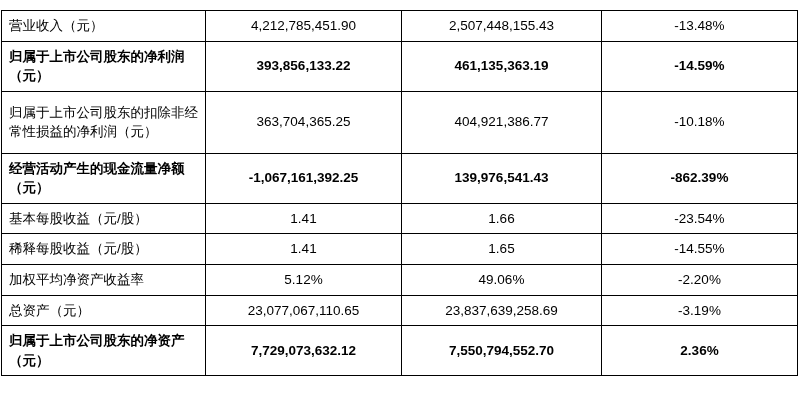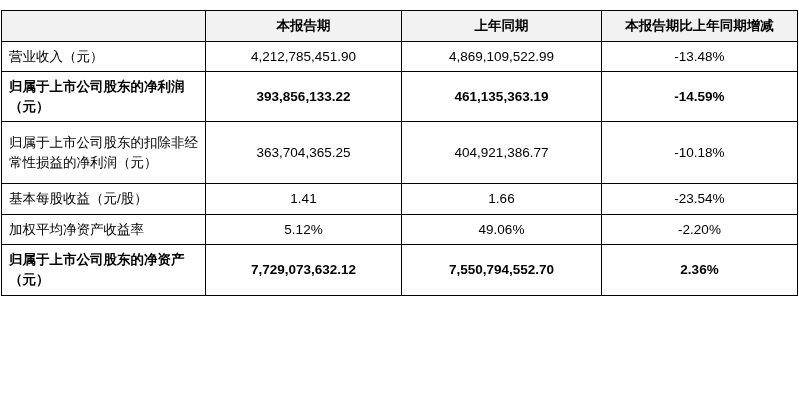--- a/index.html
+++ b/index.html
@@ -76,65 +76,77 @@
   <div class="top-strip"></div>
 
   <table class="fin">
     <colgroup>
       <col class="c1">
         <col class="c2">
         <col class="c3">
         <col class="c4">
     </colgroup>
     <tbody>
-      <tr>
-        <td class="hdr blank"></td>
-        <td class="hdr">本报告期</td>
-        <td class="hdr">上年同期</td>
-        <td class="hdr">本报告期比上年同期增减</td>
-      </tr>
 
       <tr class="normal">
         <td class="rowlabel">营业收入（元）</td>
         <td class="num">4,212,785,451.90</td>
-        <td class="num">4,869,109,522.99</td>
+        <td class="num">2,507,448,155.43</td>
         <td class="num">-13.48%</td>
       </tr>
 
       <tr class="tall">
         <td class="rowlabel">归属于上市公司股东的净利润（元）</td>
         <td class="num">393,856,133.22</td>
         <td class="num">461,135,363.19</td>
         <td class="num">-14.59%</td>
       </tr>
 
       <tr class="taller">
         <td class="rowlabel">归属于上市公司股东的扣除非经常性损益的净利润（元）</td>
         <td class="num">363,704,365.25</td>
         <td class="num">404,921,386.77</td>
         <td class="num">-10.18%</td>
       </tr>
 
+      <tr class="tall">
+        <td class="rowlabel">经营活动产生的现金流量净额（元）</td>
+        <td class="num">-1,067,161,392.25</td>
+        <td class="num">139,976,541.43</td>
+        <td class="num">-862.39%</td>
+      </tr>
 
       <tr class="normal">
         <td class="rowlabel">基本每股收益（元/股）</td>
         <td class="num">1.41</td>
         <td class="num">1.66</td>
         <td class="num">-23.54%</td>
       </tr>
 
+      <tr class="normal">
+        <td class="rowlabel">稀释每股收益（元/股）</td>
+        <td class="num">1.41</td>
+        <td class="num">1.65</td>
+        <td class="num">-14.55%</td>
+      </tr>
 
       <tr class="normal">
         <td class="rowlabel">加权平均净资产收益率</td>
         <td class="num">5.12%</td>
         <td class="num">49.06%</td>
         <td class="num">-2.20%</td>
       </tr>
 
 
+      <tr class="normal">
+        <td class="rowlabel">总资产（元）</td>
+        <td class="num">23,077,067,110.65</td>
+        <td class="num">23,837,639,258.69</td>
+        <td class="num">-3.19%</td>
+      </tr>
 
       <tr class="tall">
         <td class="rowlabel">归属于上市公司股东的净资产（元）</td>
         <td class="num">7,729,073,632.12</td>
         <td class="num">7,550,794,552.70</td>
         <td class="num">2.36%</td>
       </tr>
     </tbody>
   </table>
 </div>

